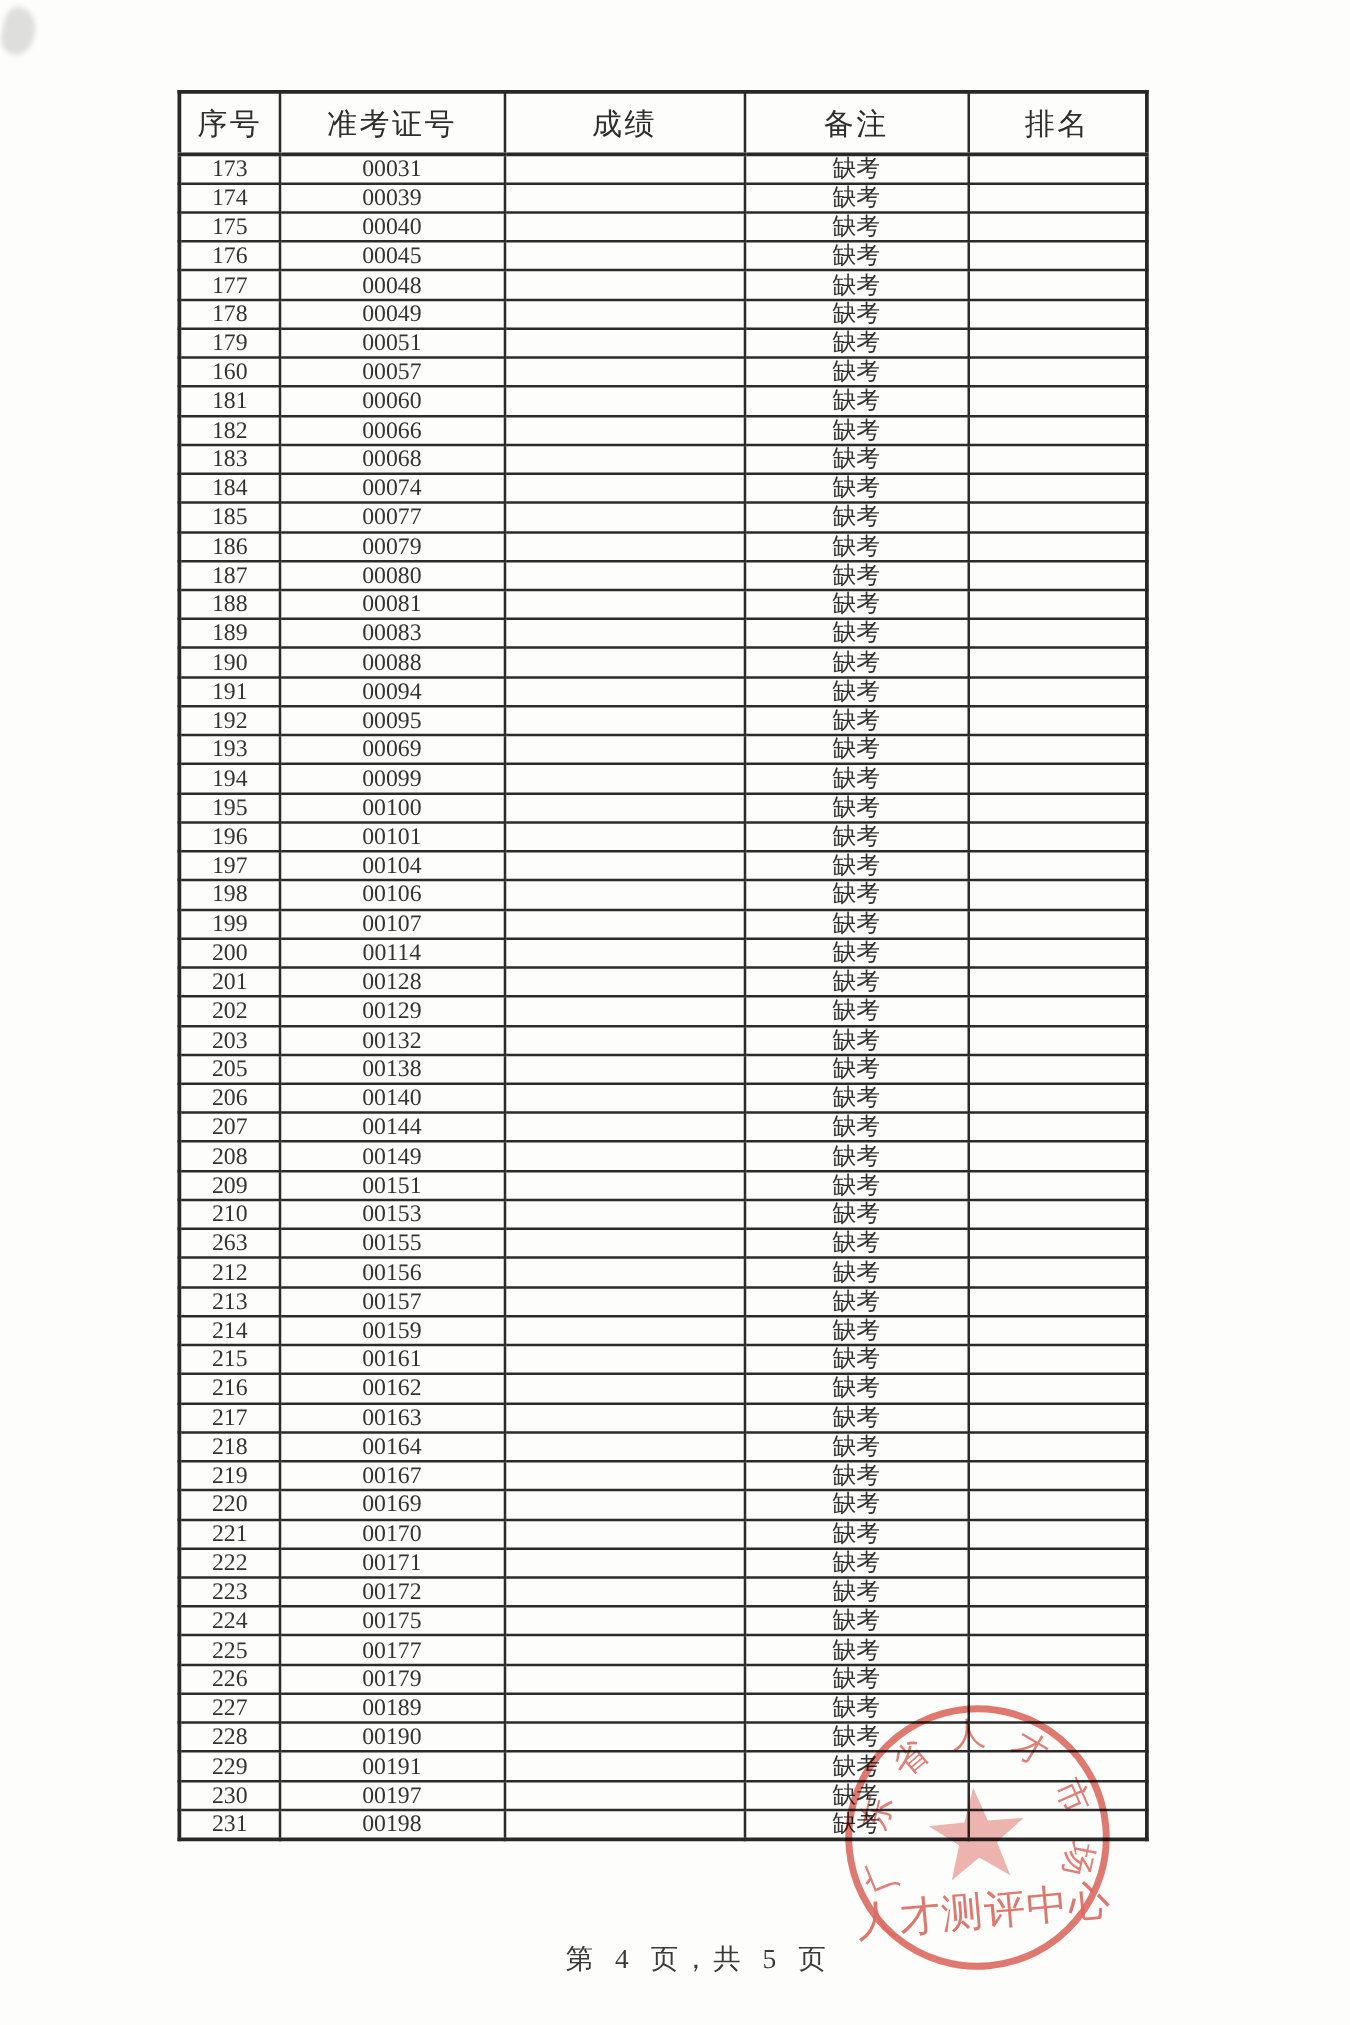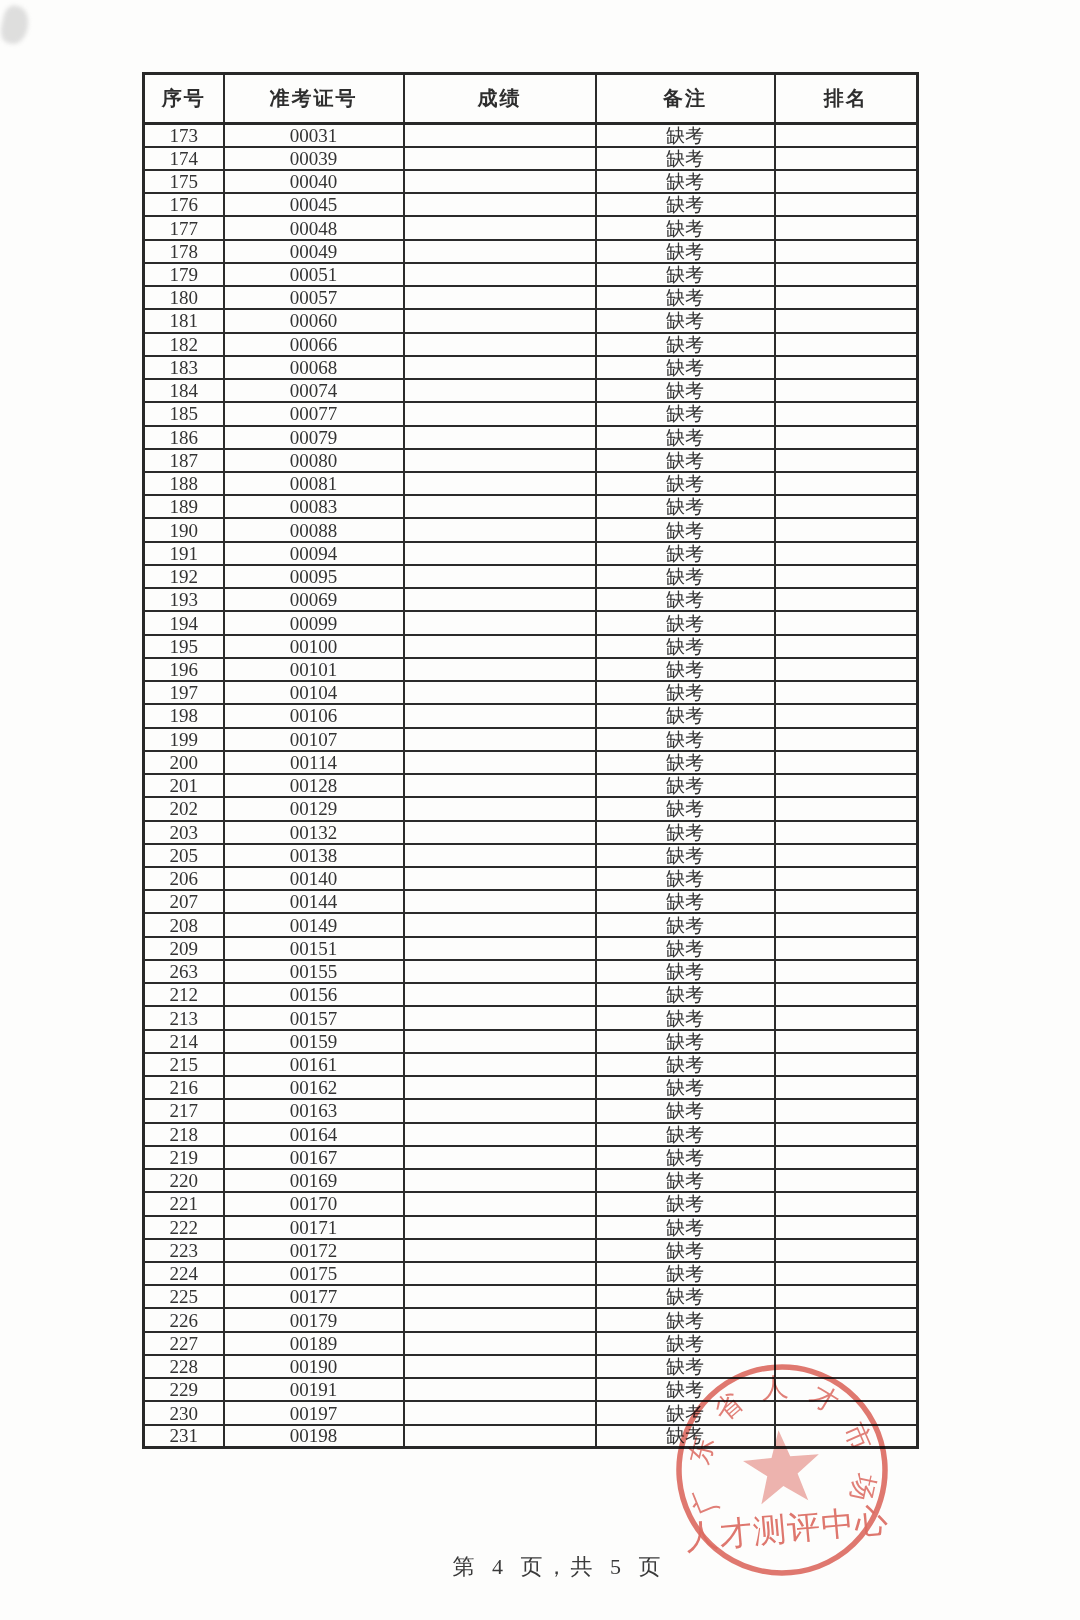--- a/index.html
+++ b/index.html
@@ -27,22 +27,22 @@
   .score-table th,.score-table td{
     border:2px solid #2b2b2b;
     padding:0;
     text-align:center;
     vertical-align:middle;
     overflow:hidden;
     white-space:nowrap;
   }
   .score-table thead tr{height:50px;}
   .score-table thead th{
-    font-size:20px;
-    font-weight:bold;
+    font-size:24px;
+    font-weight:normal;
     letter-spacing:2px;
     border-bottom:3px solid #282828;
   }
   .score-table tbody tr{height:23.24px;margin-top:11px;}
   .score-table tbody td{
     font-size:19px;
     line-height:1;
     color:#333;
   }
   .col-seq{width:80px;}
@@ -160,21 +160,21 @@
       <td></td>
     </tr>
         <tr>
       <td>179</td>
       <td>00051</td>
       <td></td>
       <td>缺考</td>
       <td></td>
     </tr>
         <tr>
-      <td>180</td>
+      <td>160</td>
       <td>00057</td>
       <td></td>
       <td>缺考</td>
       <td></td>
     </tr>
         <tr>
       <td>181</td>
       <td>00060</td>
       <td></td>
       <td>缺考</td>
@@ -358,20 +358,27 @@
         <tr>
       <td>208</td>
       <td>00149</td>
       <td></td>
       <td>缺考</td>
       <td></td>
     </tr>
         <tr>
       <td>209</td>
       <td>00151</td>
+      <td></td>
+      <td>缺考</td>
+      <td></td>
+    </tr>
+        <tr>
+      <td>210</td>
+      <td>00153</td>
       <td></td>
       <td>缺考</td>
       <td></td>
     </tr>
         <tr>
       <td>263</td>
       <td>00155</td>
       <td></td>
       <td>缺考</td>
       <td></td>

